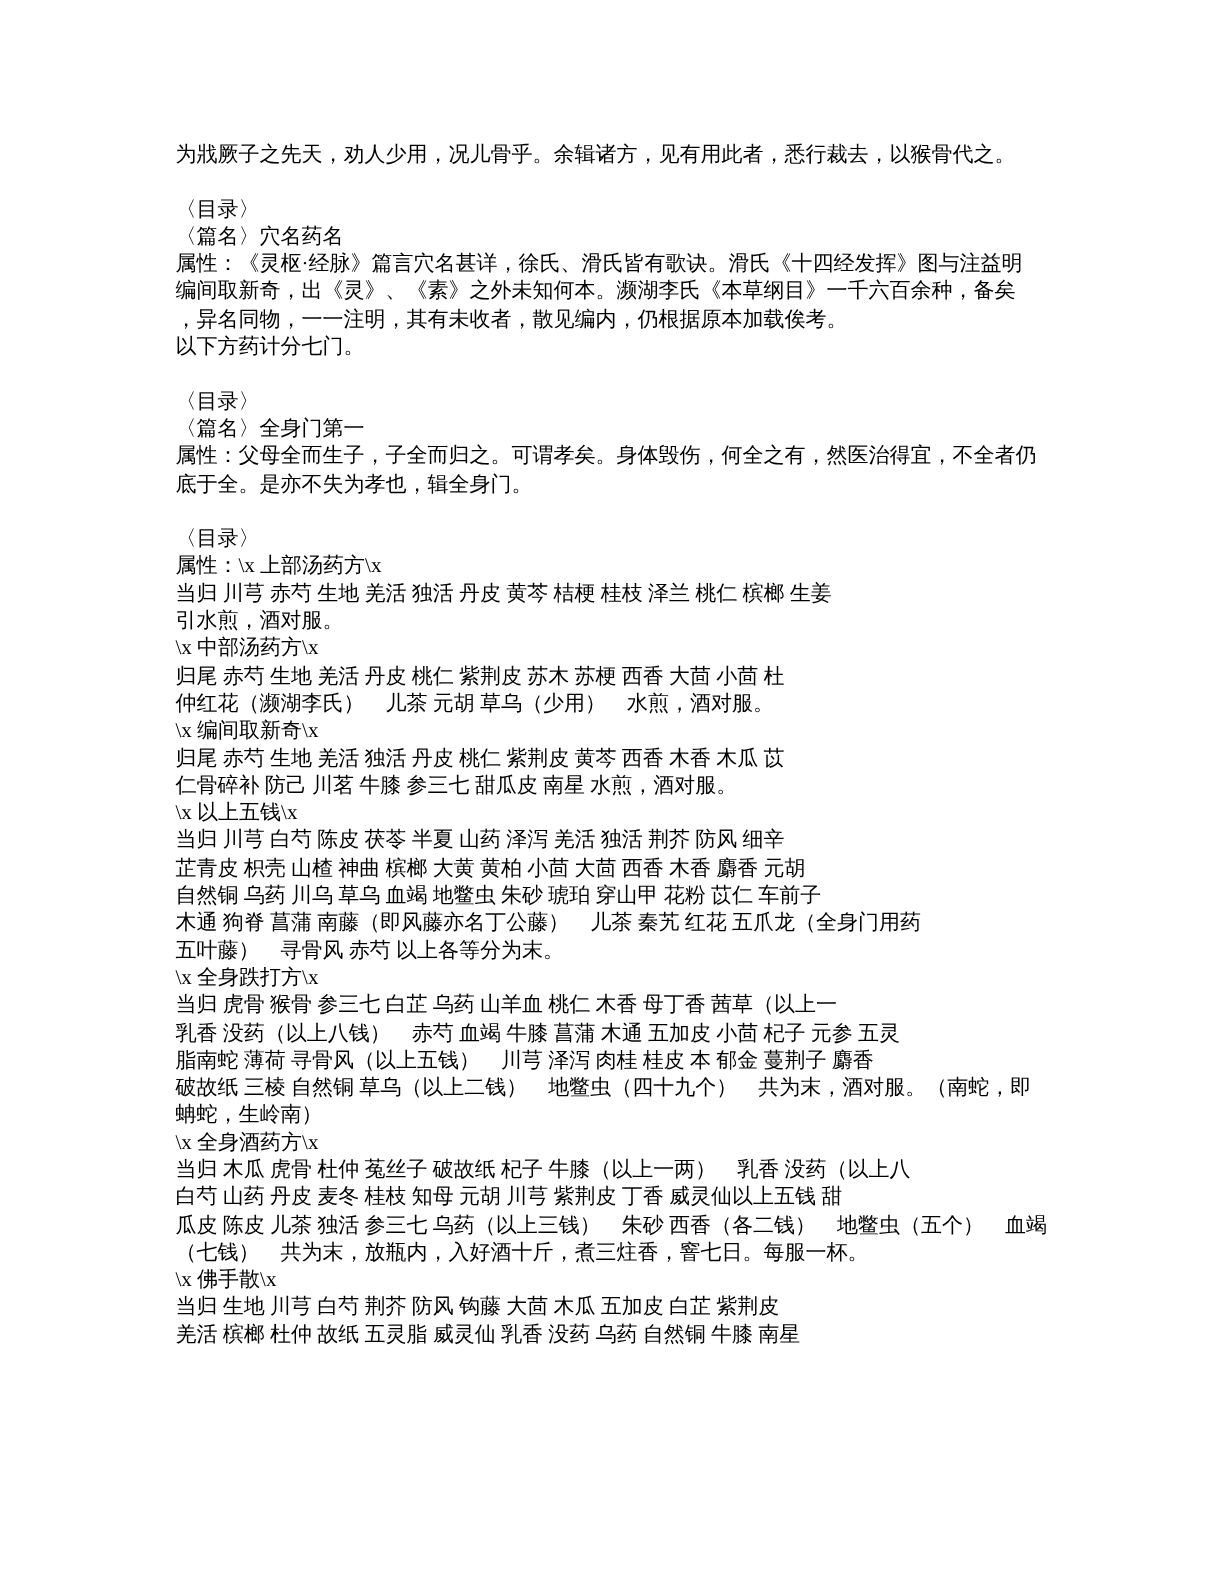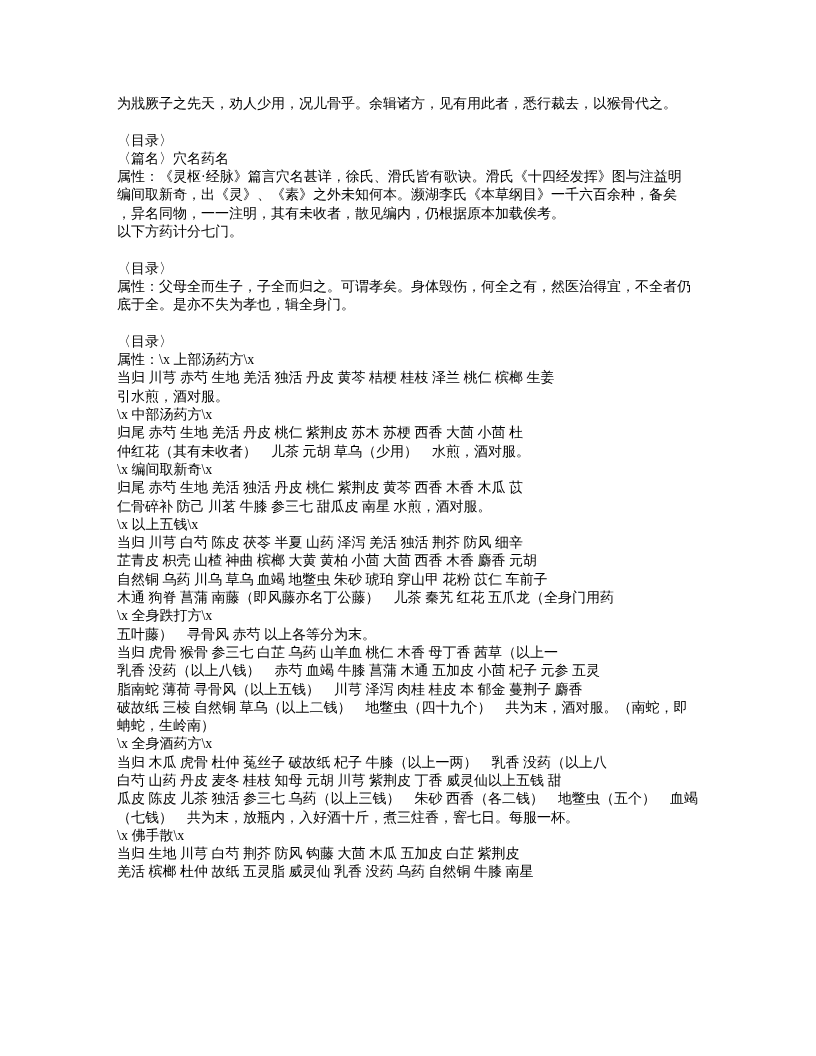--- a/index.html
+++ b/index.html
@@ -38,40 +38,41 @@
       <div class="line">为戕厥子之先天，劝人少用，况儿骨乎。余辑诸方，见有用此者，悉行裁去，以猴骨代之。</div>
       <div class="line"></div>
       <div class="line">〈目录〉</div>
       <div class="line">〈篇名〉穴名药名</div>
       <div class="line">属性：《灵枢·经脉》篇言穴名甚详，徐氏、滑氏皆有歌诀。滑氏《十四经发挥》图与注益明</div>
       <div class="line">编间取新奇，出《灵》、《素》之外未知何本。濒湖李氏《本草纲目》一千六百余种，备矣</div>
       <div class="line">，异名同物，一一注明，其有未收者，散见编内，仍根据原本加载俟考。</div>
       <div class="line">以下方药计分七门。</div>
       <div class="line"></div>
       <div class="line">〈目录〉</div>
+      <div class="line">〈篇名〉全身门第一</div>
       <div class="line">属性：父母全而生子，子全而归之。可谓孝矣。身体毁伤，何全之有，然医治得宜，不全者仍</div>
       <div class="line">底于全。是亦不失为孝也，辑全身门。</div>
       <div class="line"></div>
       <div class="line">〈目录〉</div>
       <div class="line">属性：\x 上部汤药方\x</div>
       <div class="line">当归 川芎 赤芍 生地 羌活 独活 丹皮 黄芩 桔梗 桂枝 泽兰 桃仁 槟榔 生姜</div>
       <div class="line">引水煎，酒对服。</div>
       <div class="line">\x 中部汤药方\x</div>
       <div class="line">归尾 赤芍 生地 羌活 丹皮 桃仁 紫荆皮 苏木 苏梗 西香 大茴 小茴 杜</div>
-      <div class="line">仲红花（其有未收者）　儿茶 元胡 草乌（少用）　水煎，酒对服。</div>
+      <div class="line">仲红花（濒湖李氏）　儿茶 元胡 草乌（少用）　水煎，酒对服。</div>
       <div class="line">\x 编间取新奇\x</div>
       <div class="line">归尾 赤芍 生地 羌活 独活 丹皮 桃仁 紫荆皮 黄芩 西香 木香 木瓜 苡</div>
       <div class="line">仁骨碎补 防己 川茗 牛膝 参三七 甜瓜皮 南星 水煎，酒对服。</div>
       <div class="line">\x 以上五钱\x</div>
       <div class="line">当归 川芎 白芍 陈皮 茯苓 半夏 山药 泽泻 羌活 独活 荆芥 防风 细辛</div>
       <div class="line">芷青皮 枳壳 山楂 神曲 槟榔 大黄 黄柏 小茴 大茴 西香 木香 麝香 元胡</div>
       <div class="line">自然铜 乌药 川乌 草乌 血竭 地鳖虫 朱砂 琥珀 穿山甲 花粉 苡仁 车前子</div>
       <div class="line">木通 狗脊 菖蒲 南藤（即风藤亦名丁公藤）　儿茶 秦艽 红花 五爪龙（全身门用药</div>
+      <div class="line">五叶藤）　寻骨风 赤芍 以上各等分为末。</div>
       <div class="line">\x 全身跌打方\x</div>
-      <div class="line">五叶藤）　寻骨风 赤芍 以上各等分为末。</div>
       <div class="line">当归 虎骨 猴骨 参三七 白芷 乌药 山羊血 桃仁 木香 母丁香 茜草（以上一</div>
       <div class="line">乳香 没药（以上八钱）　赤芍 血竭 牛膝 菖蒲 木通 五加皮 小茴 杞子 元参 五灵</div>
       <div class="line">脂南蛇 薄荷 寻骨风（以上五钱）　川芎 泽泻 肉桂 桂皮 本 郁金 蔓荆子 麝香</div>
       <div class="line">破故纸 三棱 自然铜 草乌（以上二钱）　地鳖虫（四十九个）　共为末，酒对服。（南蛇，即</div>
       <div class="line">蚺蛇，生岭南）</div>
       <div class="line">\x 全身酒药方\x</div>
       <div class="line">当归 木瓜 虎骨 杜仲 菟丝子 破故纸 杞子 牛膝（以上一两）　乳香 没药（以上八</div>
       <div class="line">白芍 山药 丹皮 麦冬 桂枝 知母 元胡 川芎 紫荆皮 丁香 威灵仙以上五钱 甜</div>
       <div class="line">瓜皮 陈皮 儿茶 独活 参三七 乌药（以上三钱）　朱砂 西香（各二钱）　地鳖虫（五个）　血竭</div>
       <div class="line">（七钱）　共为末，放瓶内，入好酒十斤，煮三炷香，窨七日。每服一杯。</div>

